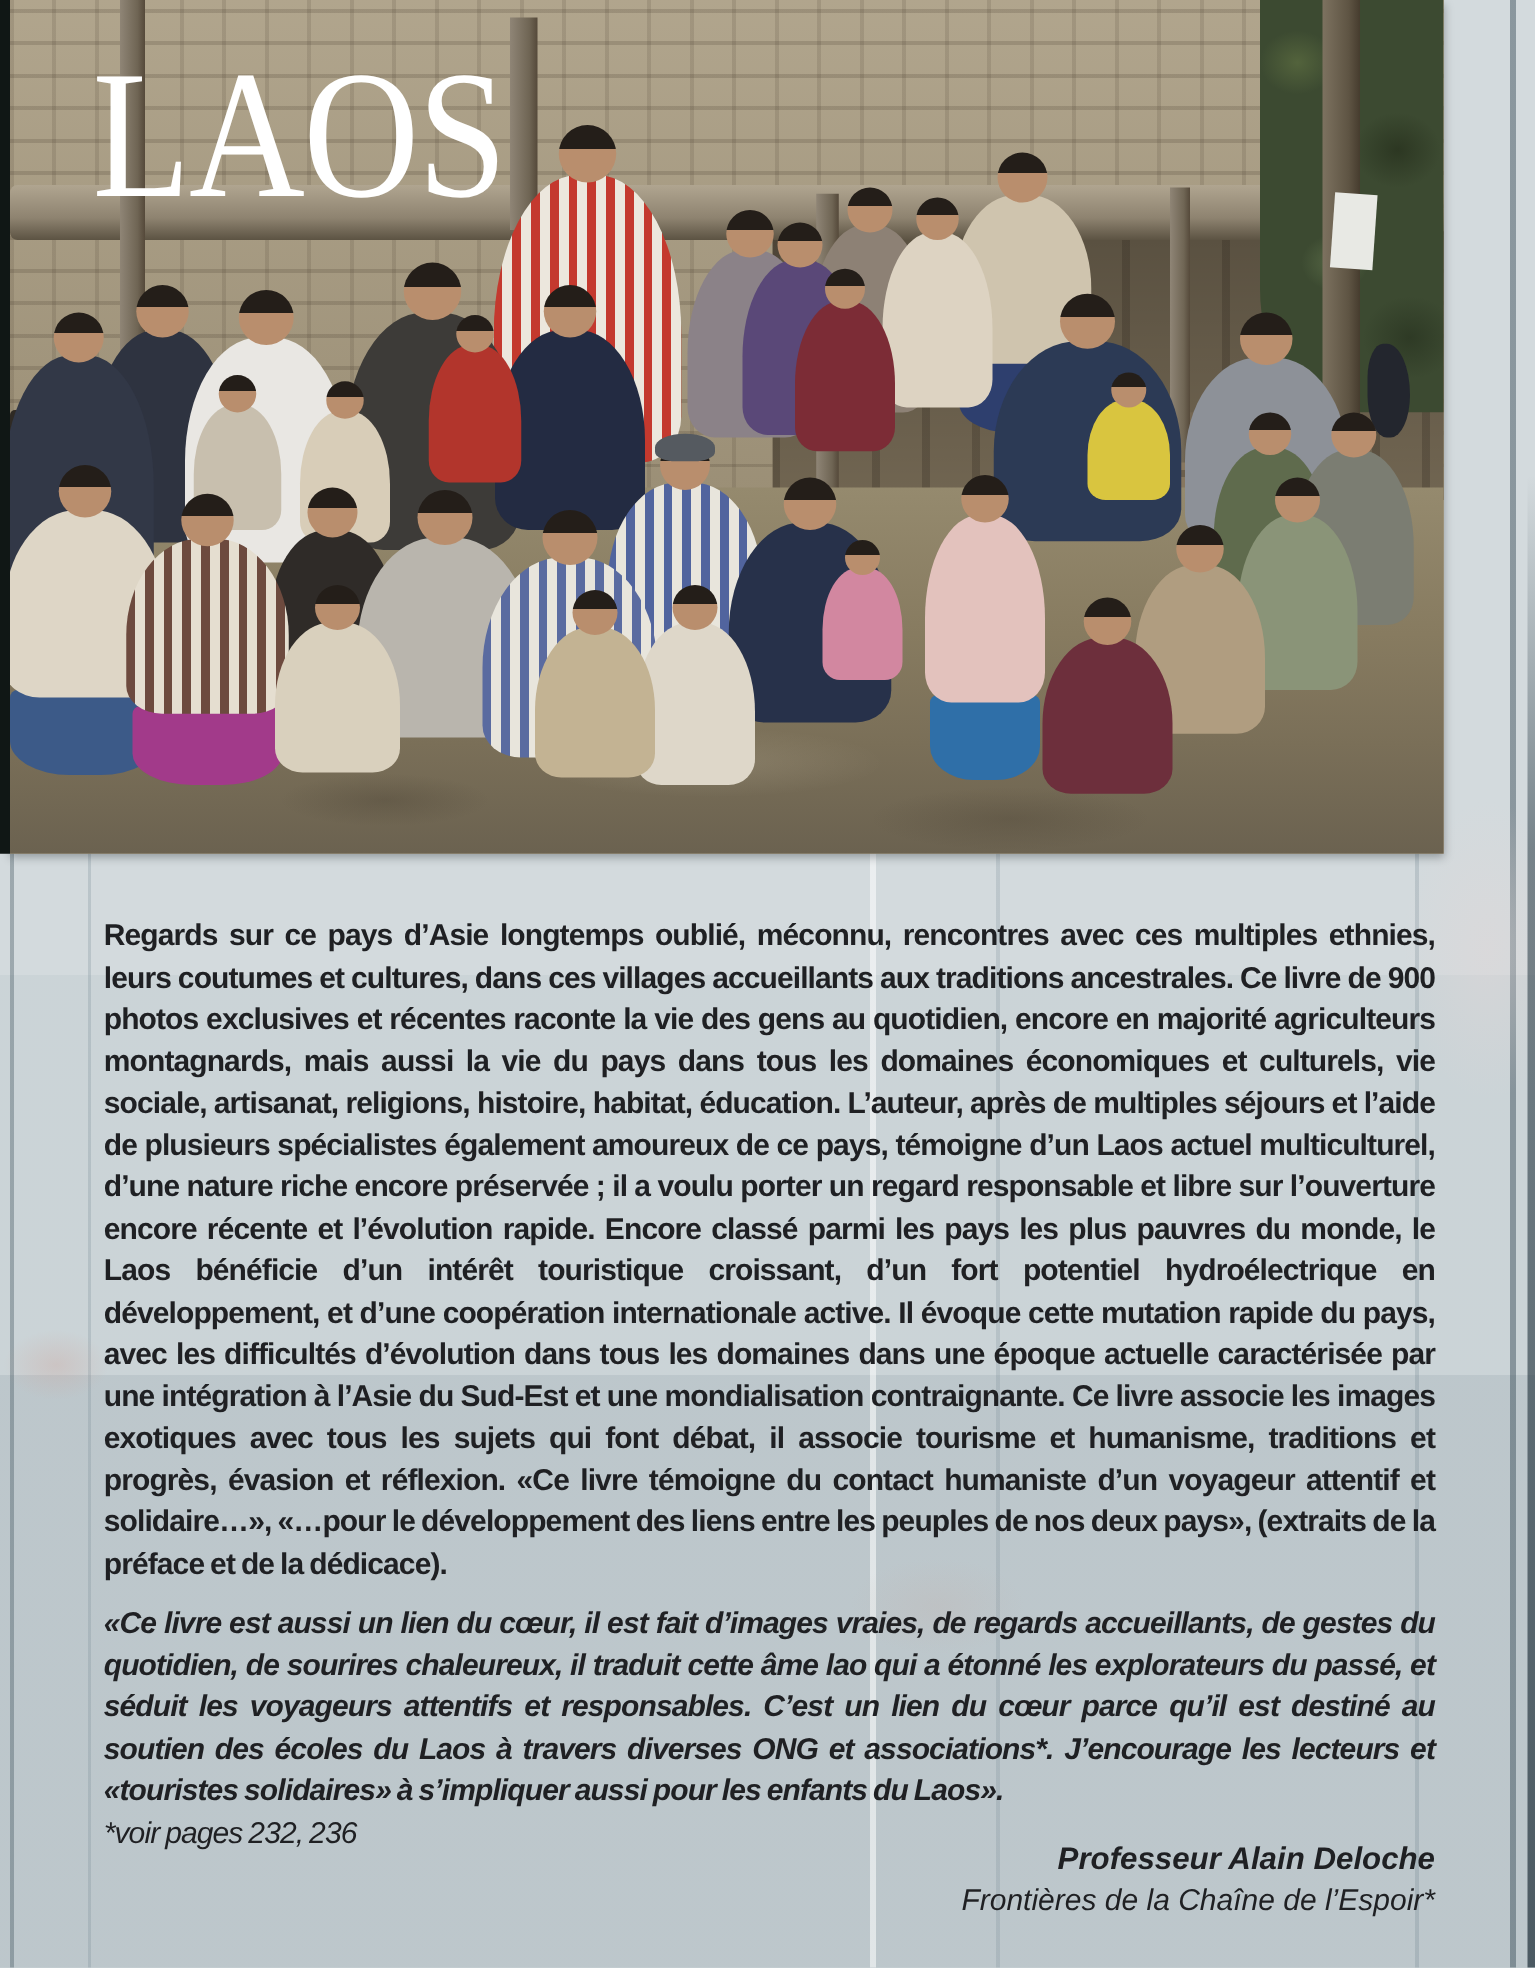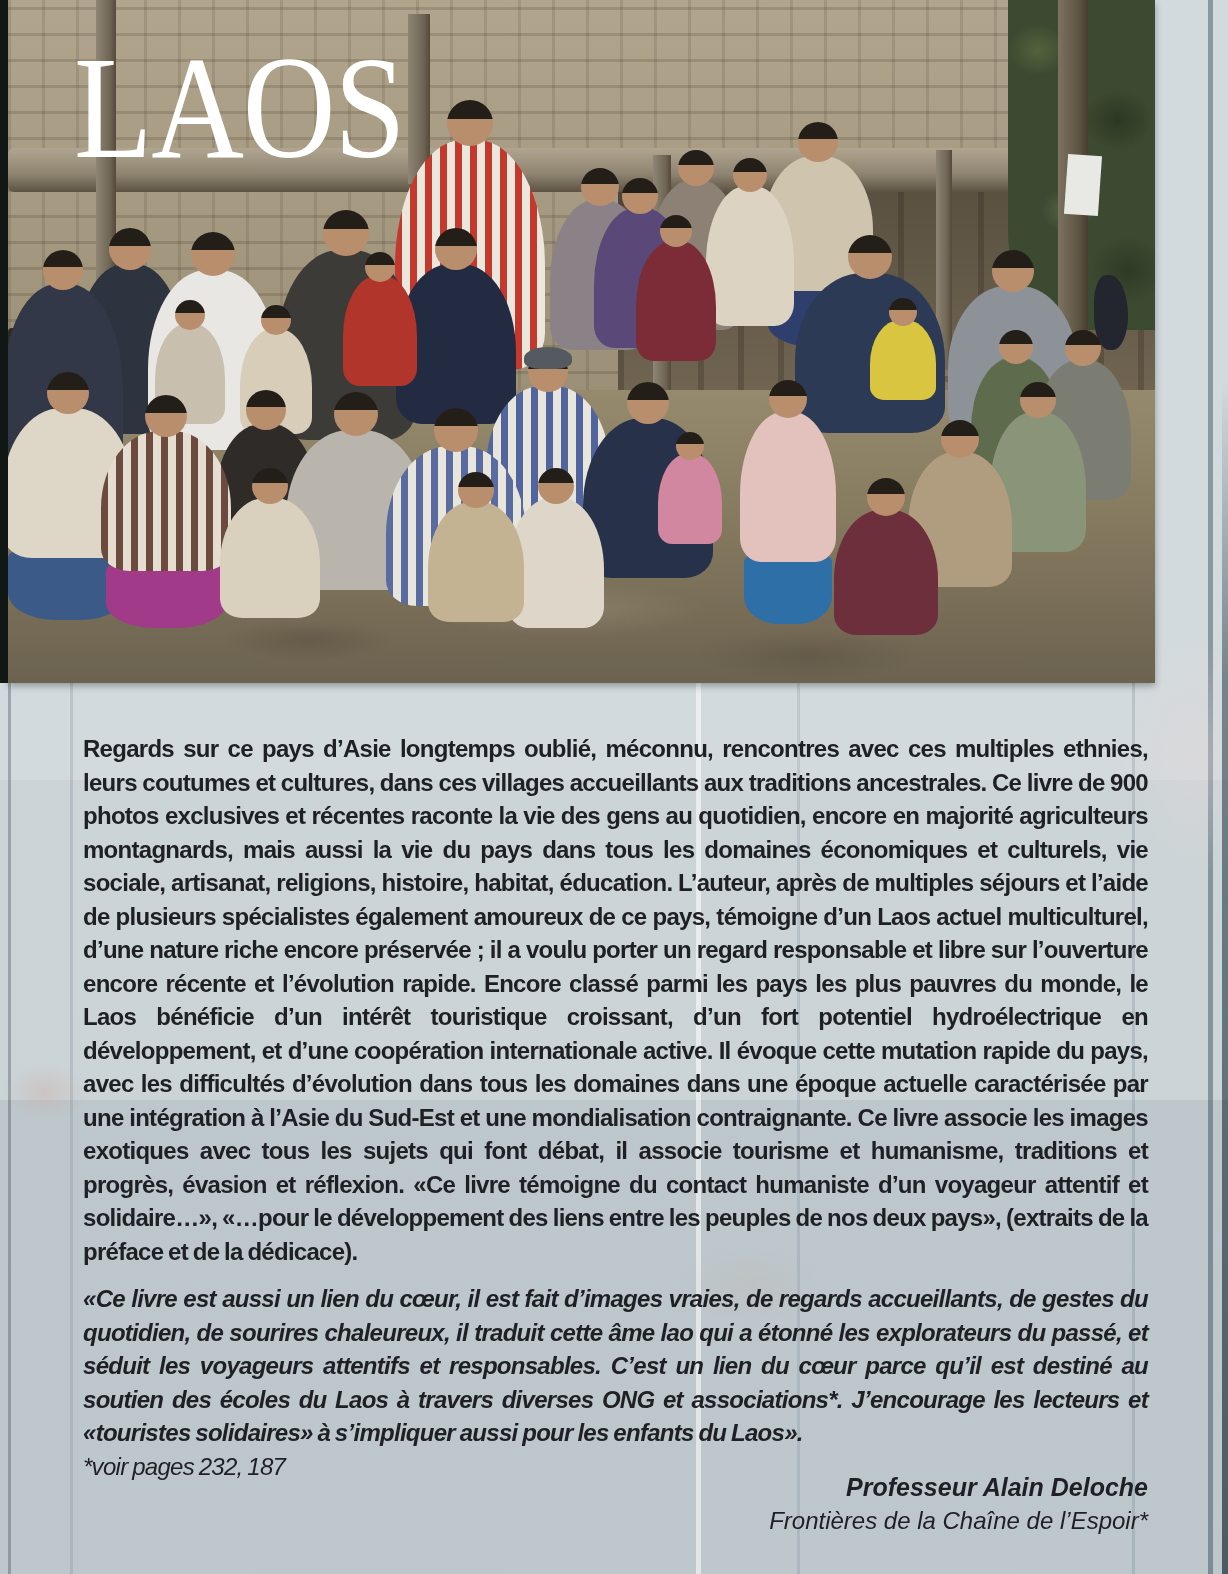--- a/index.html
+++ b/index.html
@@ -269,18 +269,18 @@
     </div>
   <h1 class="title">LAOS</h1>
 </div>
 
 <div class="left-strip"></div>
 <div class="right-edge"></div>
 
 <div class="content">
   <p class="p1">Regards sur ce pays d’Asie longtemps oublié, méconnu, rencontres avec ces multiples ethnies, leurs coutumes et cultures, dans ces villages accueillants aux traditions ancestrales. Ce livre de 900 photos exclusives et récentes raconte la vie des gens au quotidien, encore en majorité agriculteurs montagnards, mais aussi la vie du pays dans tous les domaines économiques et culturels, vie sociale, artisanat, religions, histoire, habitat, éducation. L’auteur, après de multiples séjours et l’aide de plusieurs spécialistes également amoureux de ce pays, témoigne d’un Laos actuel multiculturel, d’une nature riche encore préservée ; il a voulu porter un regard responsable et libre sur l’ouverture encore récente et l’évolution rapide. Encore classé parmi les pays les plus pauvres du monde, le Laos bénéficie d’un intérêt touristique croissant, d’un fort potentiel hydroélectrique en développement, et d’une coopération internationale active. Il évoque cette mutation rapide du pays, avec les difficultés d’évolution dans tous les domaines dans une époque actuelle caractérisée par une intégration à l’Asie du Sud-Est et une mondialisation contraignante. Ce livre associe les images exotiques avec tous les sujets qui font débat, il associe tourisme et humanisme, traditions et progrès, évasion et réflexion. «Ce livre témoigne du contact humaniste d’un voyageur attentif et solidaire…», «…pour le développement des liens entre les peuples de nos deux pays», (extraits de la préface et de la dédicace).</p>
   <p class="p2">«Ce livre est aussi un lien du cœur, il est fait d’images vraies, de regards accueillants, de gestes du quotidien, de sourires chaleureux, il traduit cette âme lao qui a étonné les explorateurs du passé, et séduit les voyageurs attentifs et responsables. C’est un lien du cœur parce qu’il est destiné au soutien des écoles du Laos à travers diverses ONG et associations*. J’encourage les lecteurs et «touristes solidaires» à s’impliquer aussi pour les enfants du Laos».</p>
-  <p class="footnote">*voir pages 232, 187</p>
+  <p class="footnote">*voir pages 232, 236</p>
   <div class="signature">
     <div class="sig-name">Professeur Alain Deloche</div>
     <div class="sig-role">Frontières de la Chaîne de l’Espoir*</div>
   </div>
 </div>
 
 </body></html>

